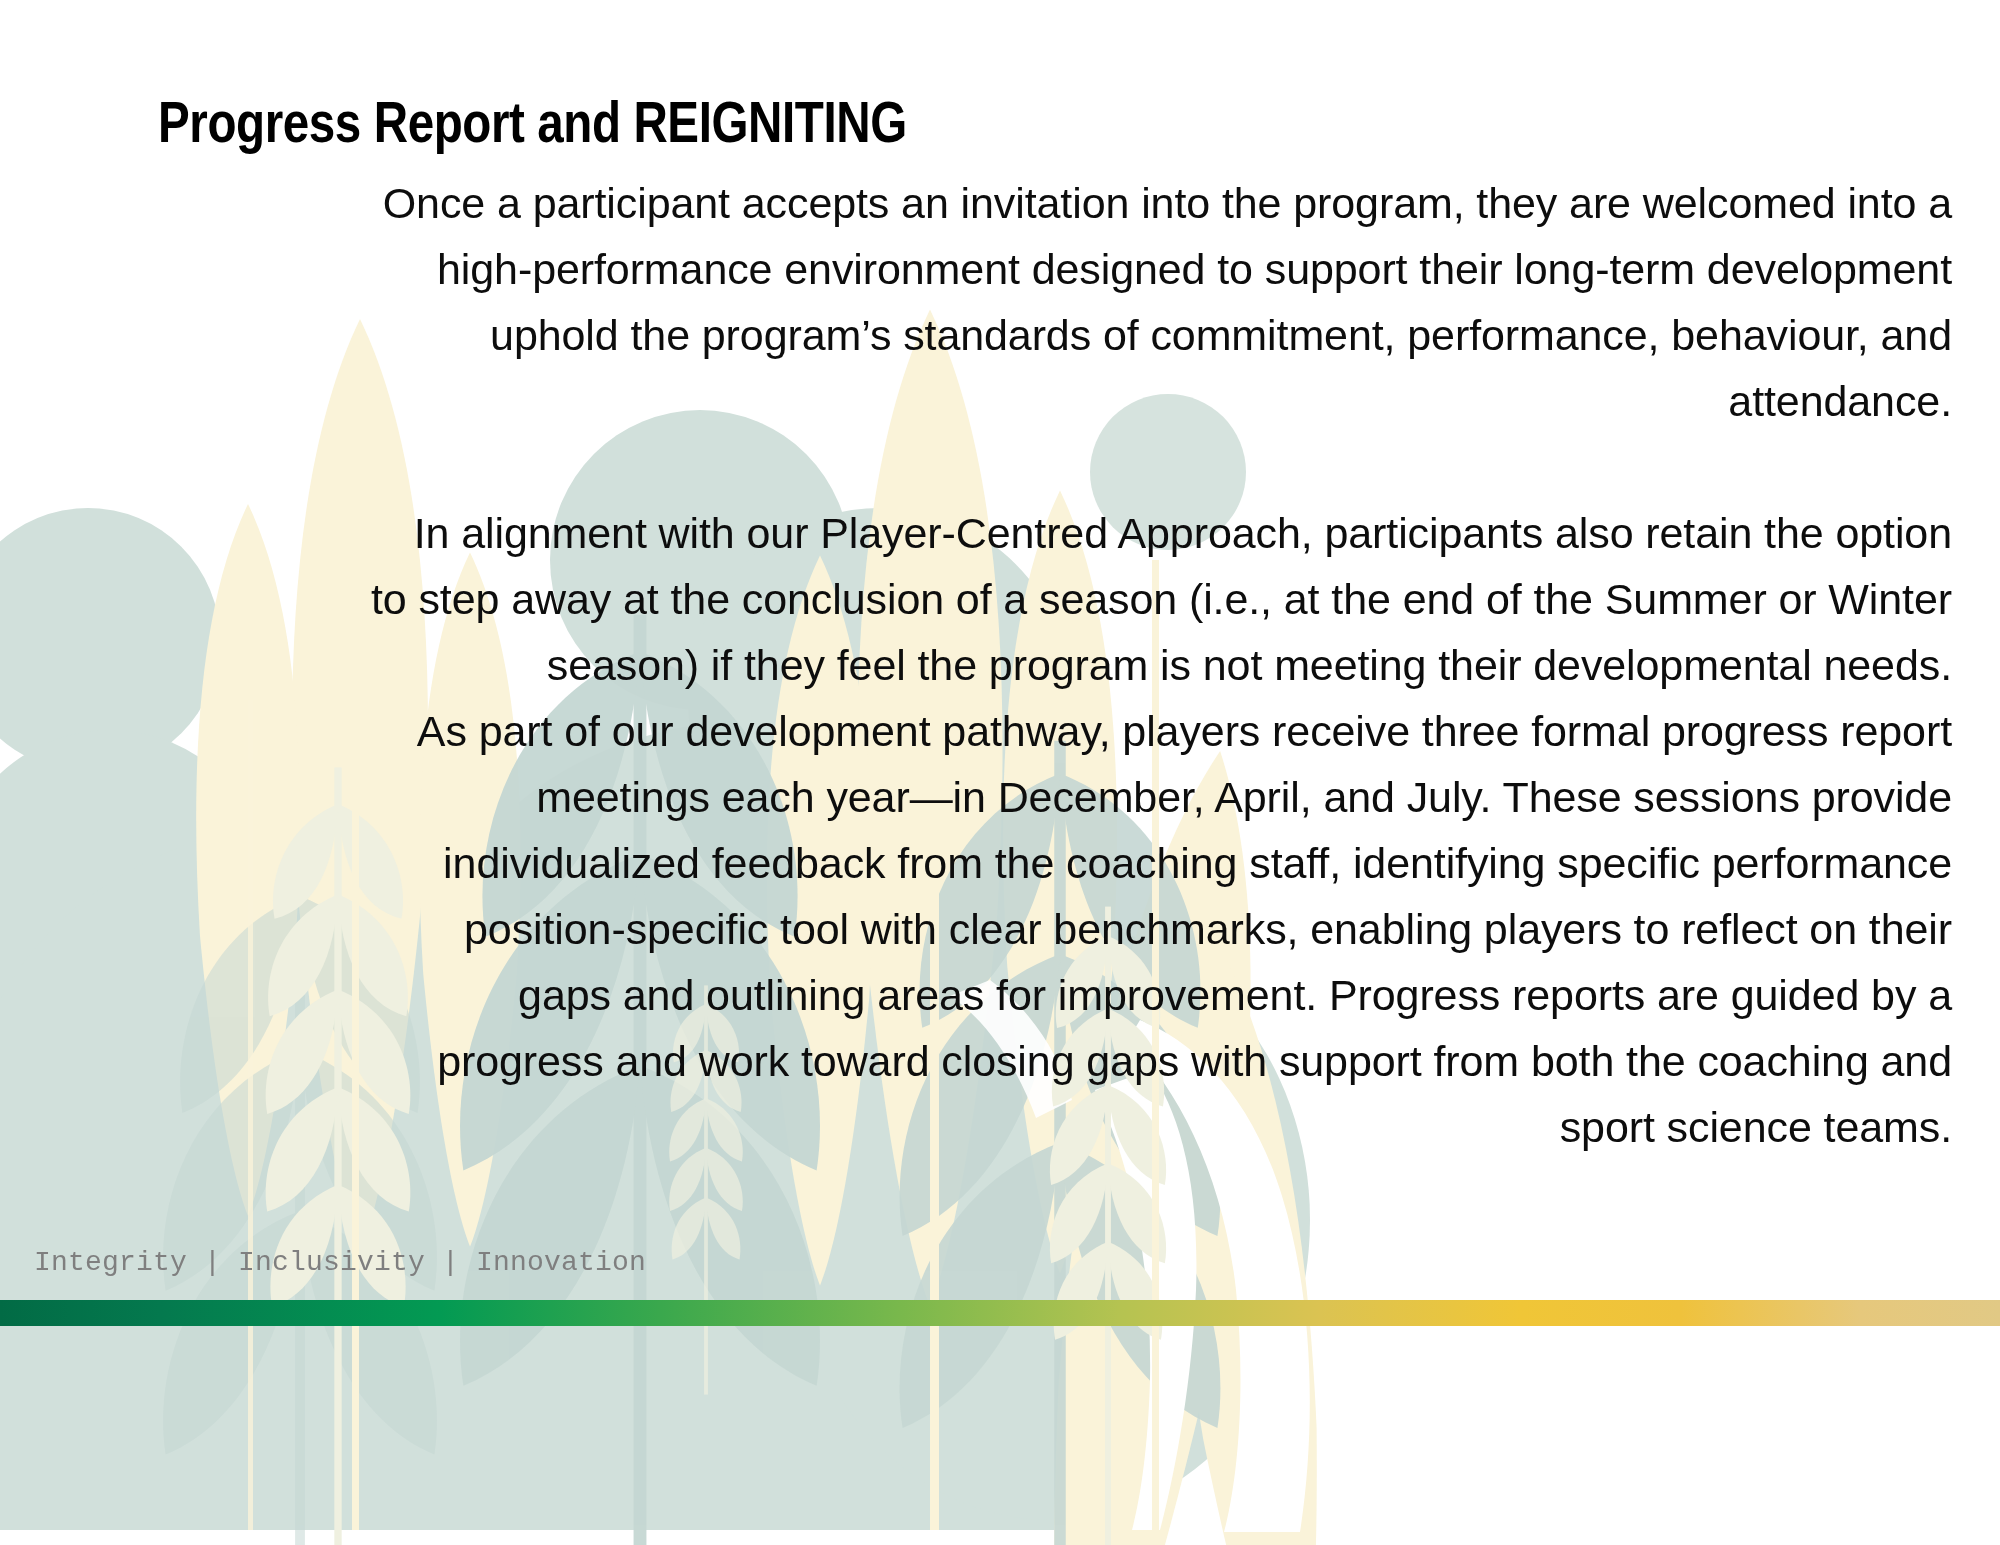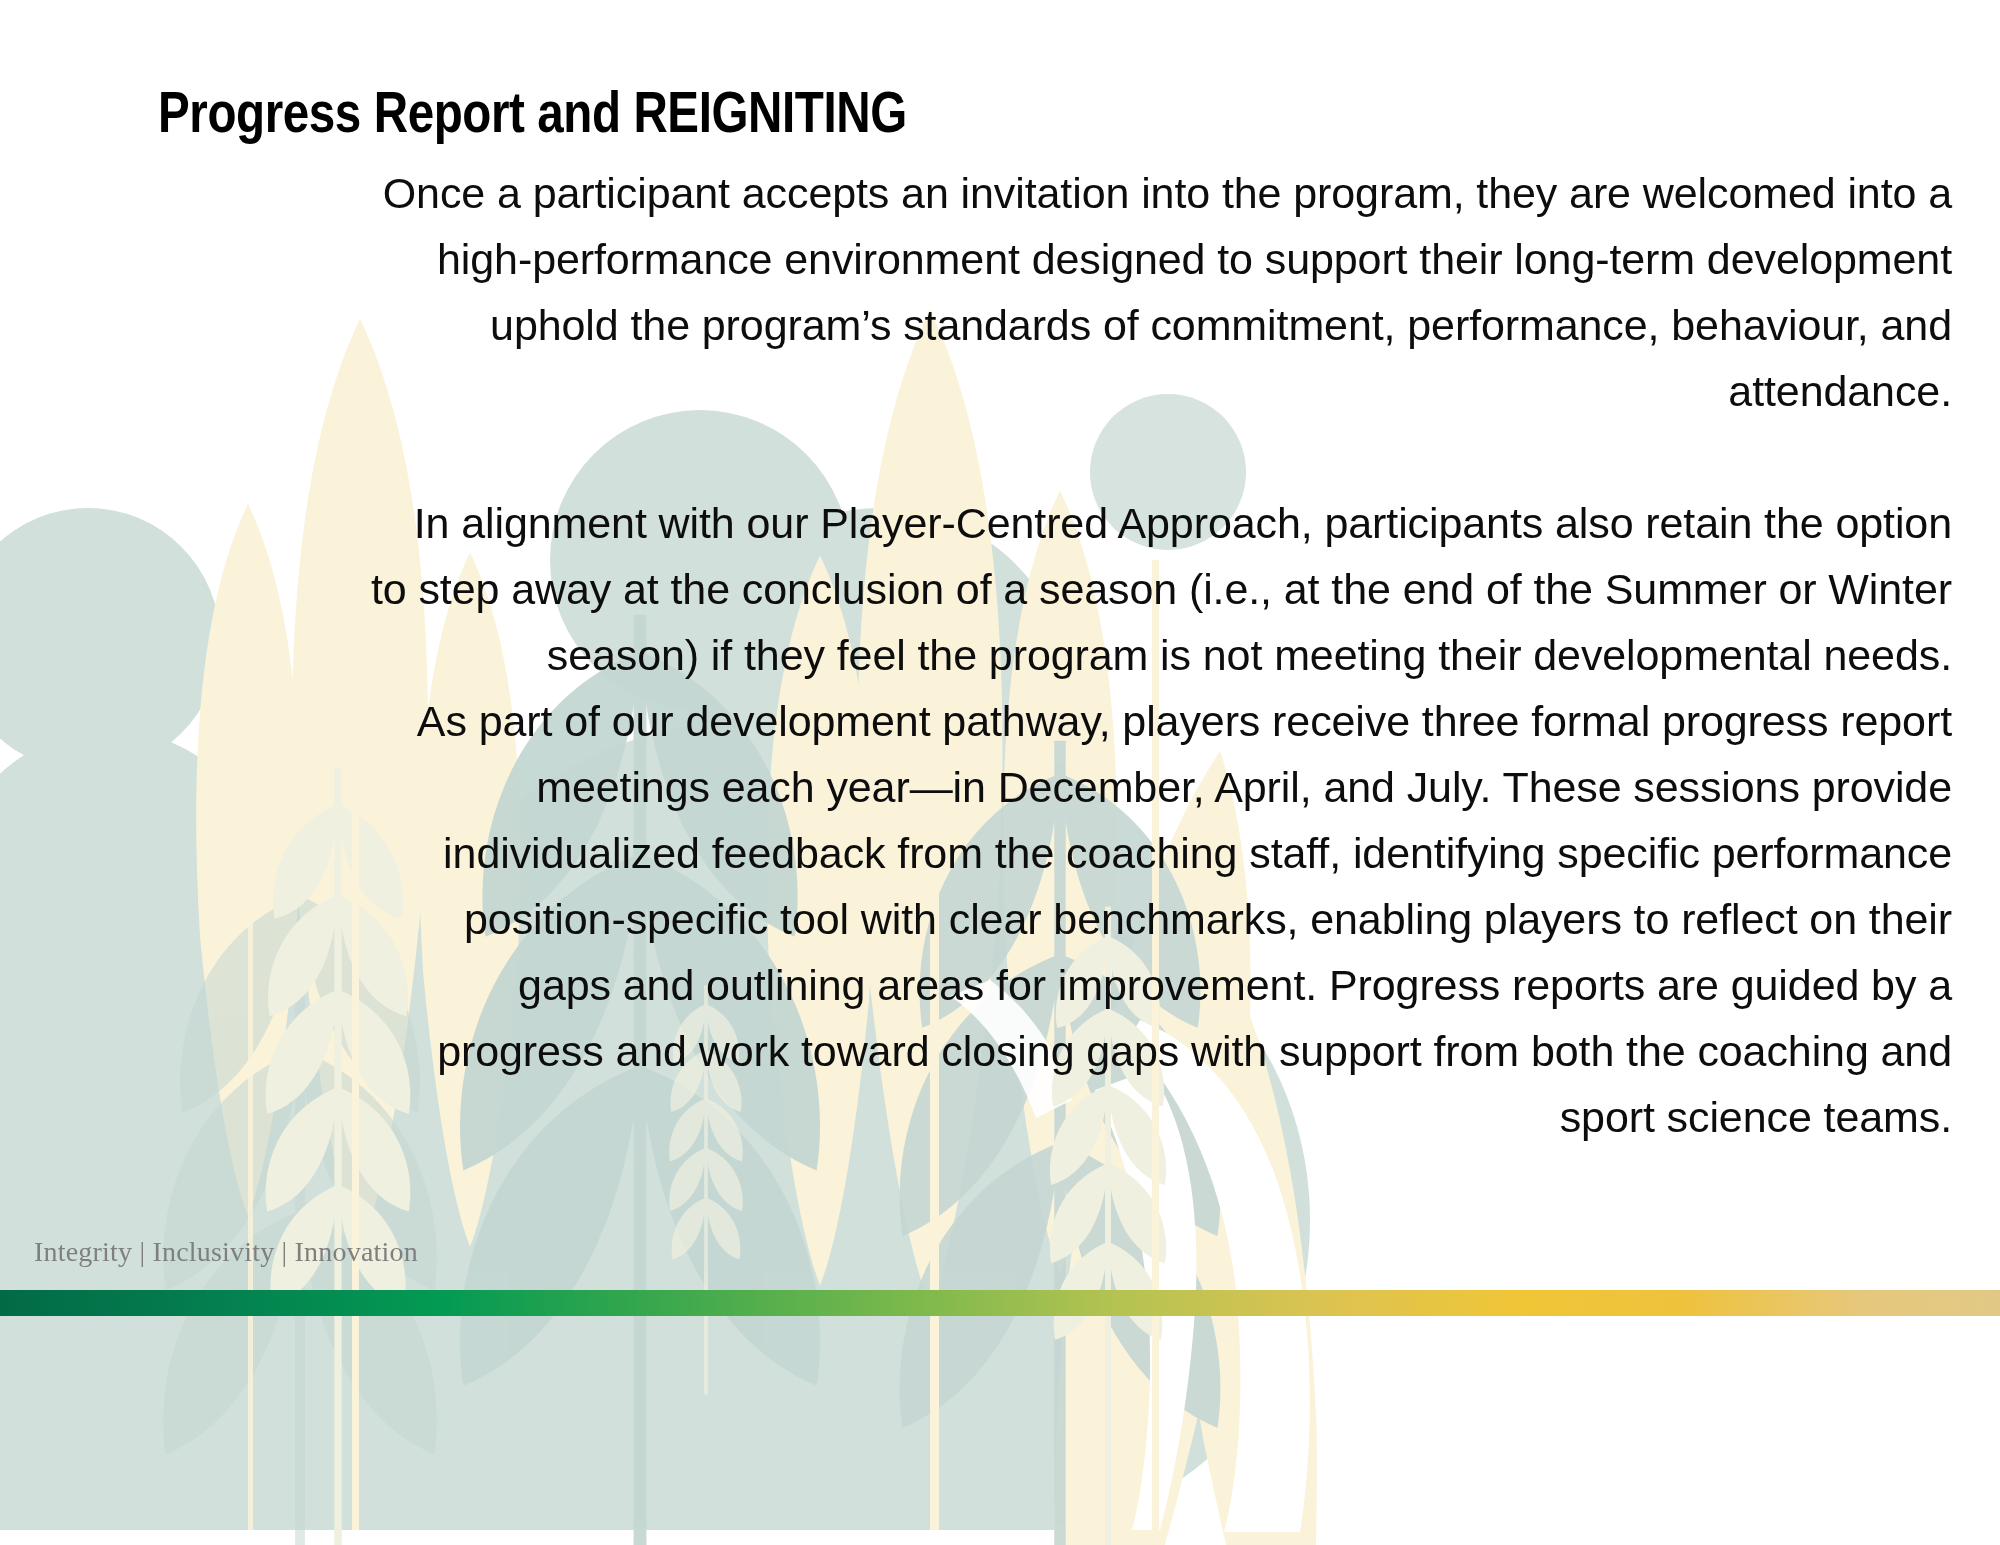--- a/index.html
+++ b/index.html
@@ -26,21 +26,21 @@
     left: 0; top: 0;
     width: 2000px;
     height: 1545px;
     pointer-events: none;
     z-index: 0;
   }
 
   
   #content {
     position: absolute;
-    left: 0; top: 0;
+    left: 0; top: 10px;
     width: 2000px;
     height: 1316px;
     z-index: 2;
   }
 
   #title {
     position: absolute;
     left: 158px;
     top: 82px;
     font-family: "Liberation Sans Narrow", "Liberation Sans", sans-serif;
@@ -69,21 +69,21 @@
 
   #body-text .para { margin: 0; }
   #body-text .blank { height: 66px; }
   #body-text .line { display: block; white-space: nowrap; }
 
   
   #footer-tagline {
     position: absolute;
     left: 34px;
     bottom: 48px;
-    font-family: Liberation Serif, serif;
+    font-family: Liberation Mono, monospace;
     font-size: 28px;
     color: #7f7f7f;
     letter-spacing: 0.2px;
     z-index: 3;
     white-space: nowrap;
   }
 
   #bottom-bar {
     position: absolute;
     left: 0;

